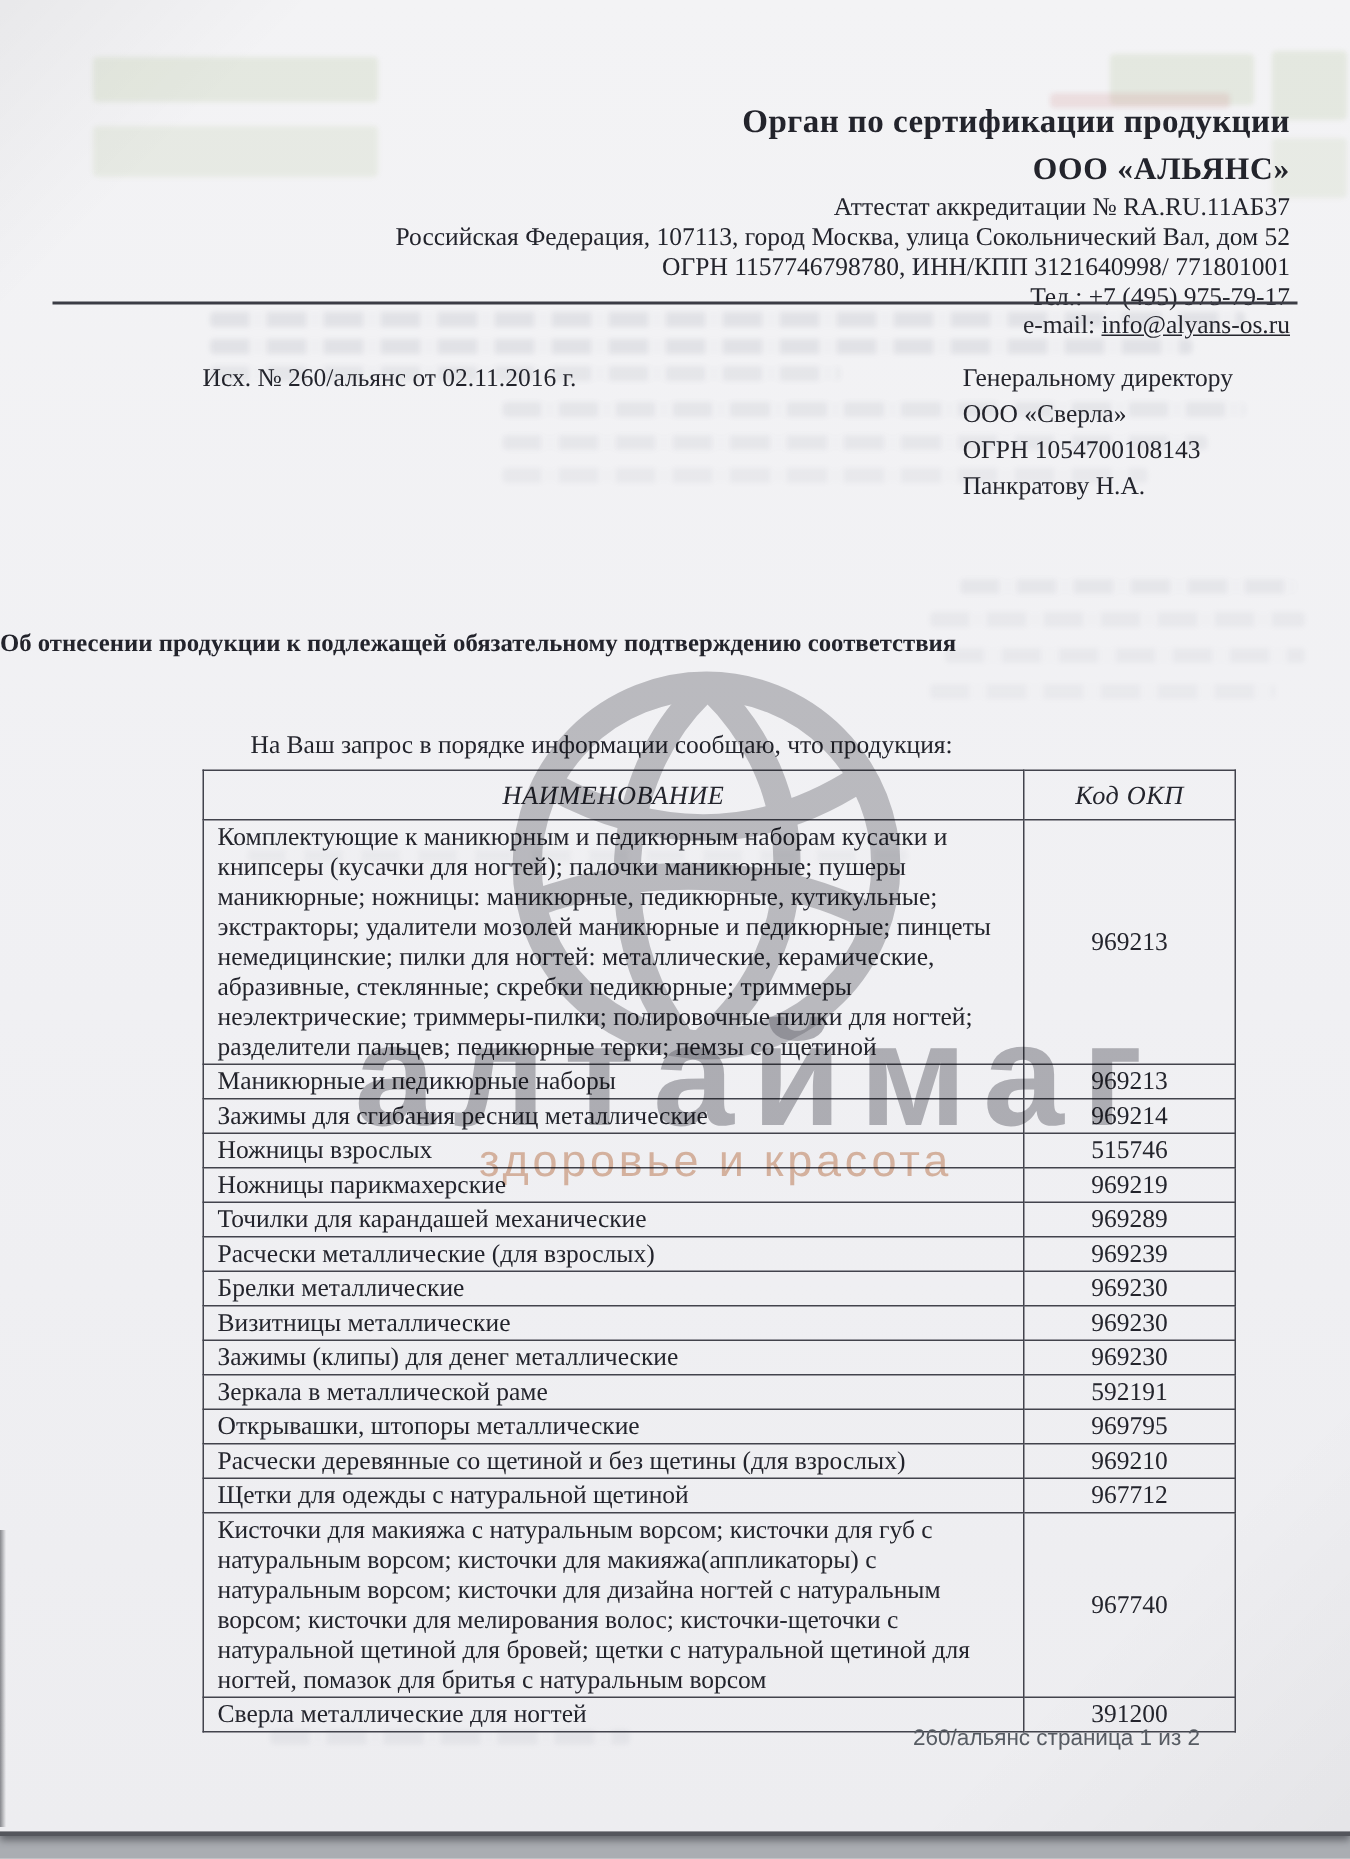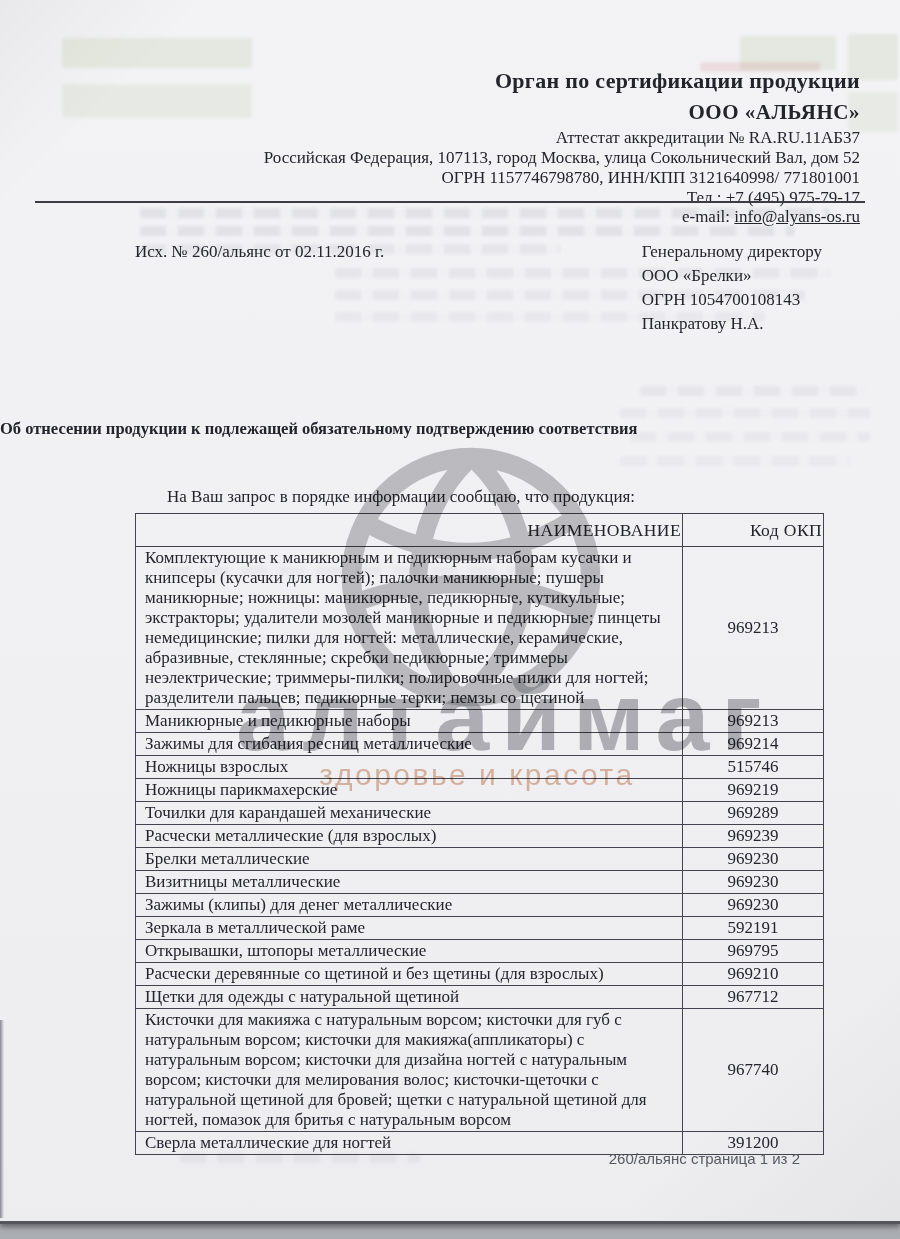--- a/index.html
+++ b/index.html
@@ -39,21 +39,21 @@
   .doc-title{position:absolute;top:381px;left:0;right:0;text-align:center;font-size:19px;letter-spacing:1.2px;}
   .doc-subject{position:absolute;top:419px;left:0;right:0;font-size:16.5px;font-weight:bold;}
   .doc-intro{position:absolute;top:487px;left:167px;font-size:17px;}
   
   .okp-table{
     position:absolute;top:513px;left:135px;width:688px;
     border-collapse:collapse;table-layout:fixed;
     font-size:17px;color:#23242c;
   }
   .okp-table th,.okp-table td{border:1.6px solid #42434c;}
-  .okp-table th{font-weight:normal;font-size:17.5px;letter-spacing:0.4px;height:30px;text-align:right;}
+  .okp-table th{font-weight:normal;font-size:17.5px;letter-spacing:0.4px;height:30px;text-align:center;font-style:italic;}
   .okp-table col.c-name{width:547px;}
   .okp-table col.c-code{width:141px;}
   .okp-table td.name-cell{padding:1px 6px 1px 9px;line-height:20px;vertical-align:top;text-align:left;}
   .okp-table td.code-cell{text-align:center;vertical-align:middle;font-size:17px;}
   .okp-table tr.simple td.name-cell{height:20px;}
   
   .page-footer{
     position:absolute;top:1150px;right:100px;
     font-family:"Liberation Sans","DejaVu Sans",sans-serif;
     font-size:15px;color:#565b62;
@@ -109,21 +109,21 @@
     <div class="lh-line">ОГРН 1157746798780, ИНН/КПП 3121640998/ 771801001</div>
     <div class="lh-line tight">Тел.: +7 (495) 975-79-17</div>
     <div class="lh-line tight"><span>e-mail: </span><span class="email-addr">info@alyans-os.ru</span></div>
   </header>
   <div class="rule"></div>
 
   <div class="ref-row">
     <div class="outgoing">Исх. № 260/альянс от 02.11.2016 г.</div>
     <div class="addressee">
       <div>Генеральному директору</div>
-      <div>ООО «Брелки»</div>
+      <div>ООО «Сверла»</div>
       <div>ОГРН 1054700108143</div>
       <div>Панкратову Н.А.</div>
     </div>
   </div>
 
   <div class="doc-subject">Об отнесении продукции к подлежащей обязательному подтверждению соответствия</div>
   <div class="doc-intro">На Ваш запрос в порядке информации сообщаю, что продукция:</div>
 
   <table class="okp-table">
     <colgroup>

